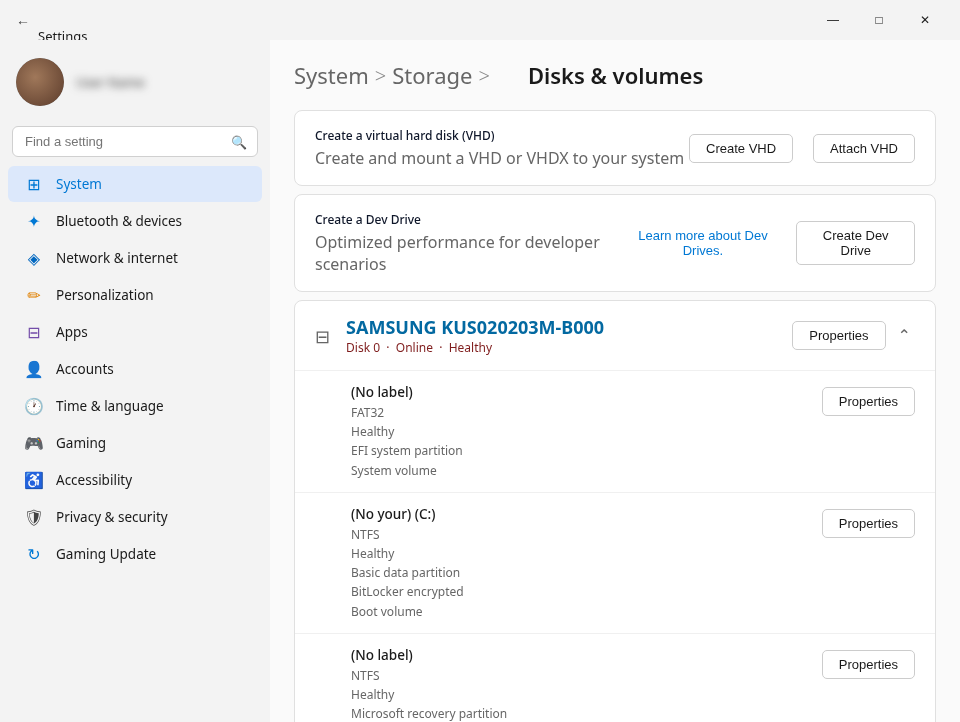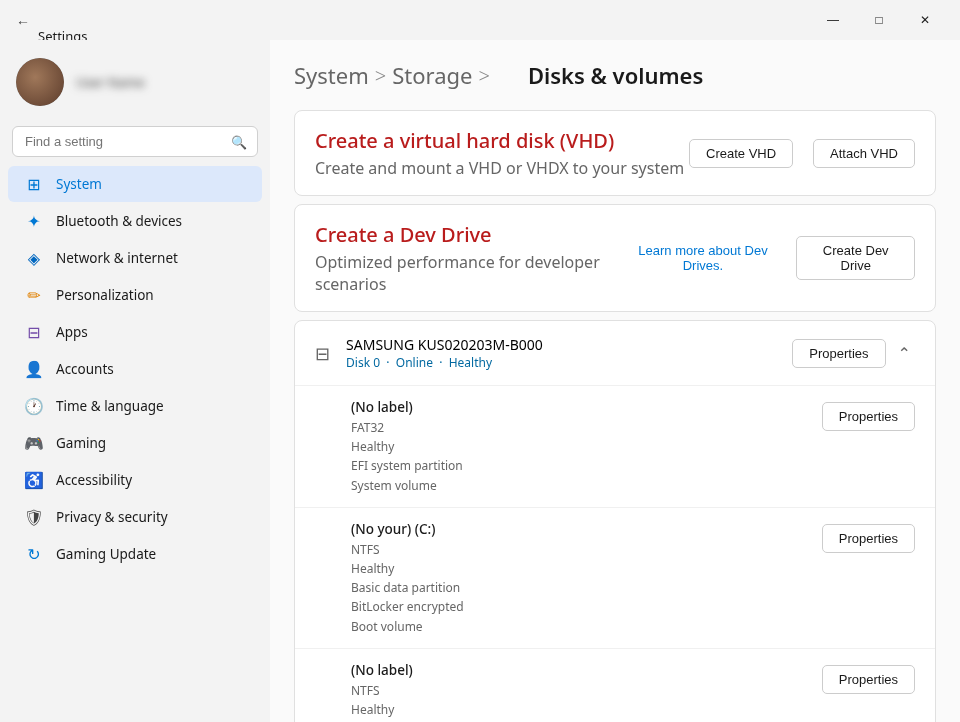--- a/index.html
+++ b/index.html
@@ -196,23 +196,23 @@
       border: 1px solid #e0e0e0;
     }
     .card-row {
       display: flex;
       align-items: center;
       justify-content: space-between;
       padding: 16px 20px;
     }
     .card-text-group {}
     .card-title {
-      font-size: 20px;
+      font-size: 12px;
       font-weight: 500;
-      color: #b91c1c;
+      color: #0f172a;
       margin-bottom: 3px;
     }
     .card-subtitle {
       font-size: 16px;
       color: #666;
     }
     .card-actions {
       display: flex;
       gap: 20px;
       align-items: center;
@@ -252,27 +252,27 @@
       display: flex;
       align-items: center;
       gap: 16px;
     }
     .disk-icon {
       color: #666;
       font-size: 18px;
     }
     .disk-info {}
     .disk-name {
-      font-size: 14px;
-      font-weight: 400;
-      color: #000000;
+      font-size: 18px;
+      font-weight: 700;
+      color: #0369a1;
     }
     .disk-meta {
       font-size: 12px;
-      color: #0369a1;
+      color: #7f1d1d;
     }
     .disk-header-right {
       display: flex;
       align-items: center;
       gap: 8px;
     }
     .expand-btn {
       background: none;
       border: none;
       cursor: pointer;

